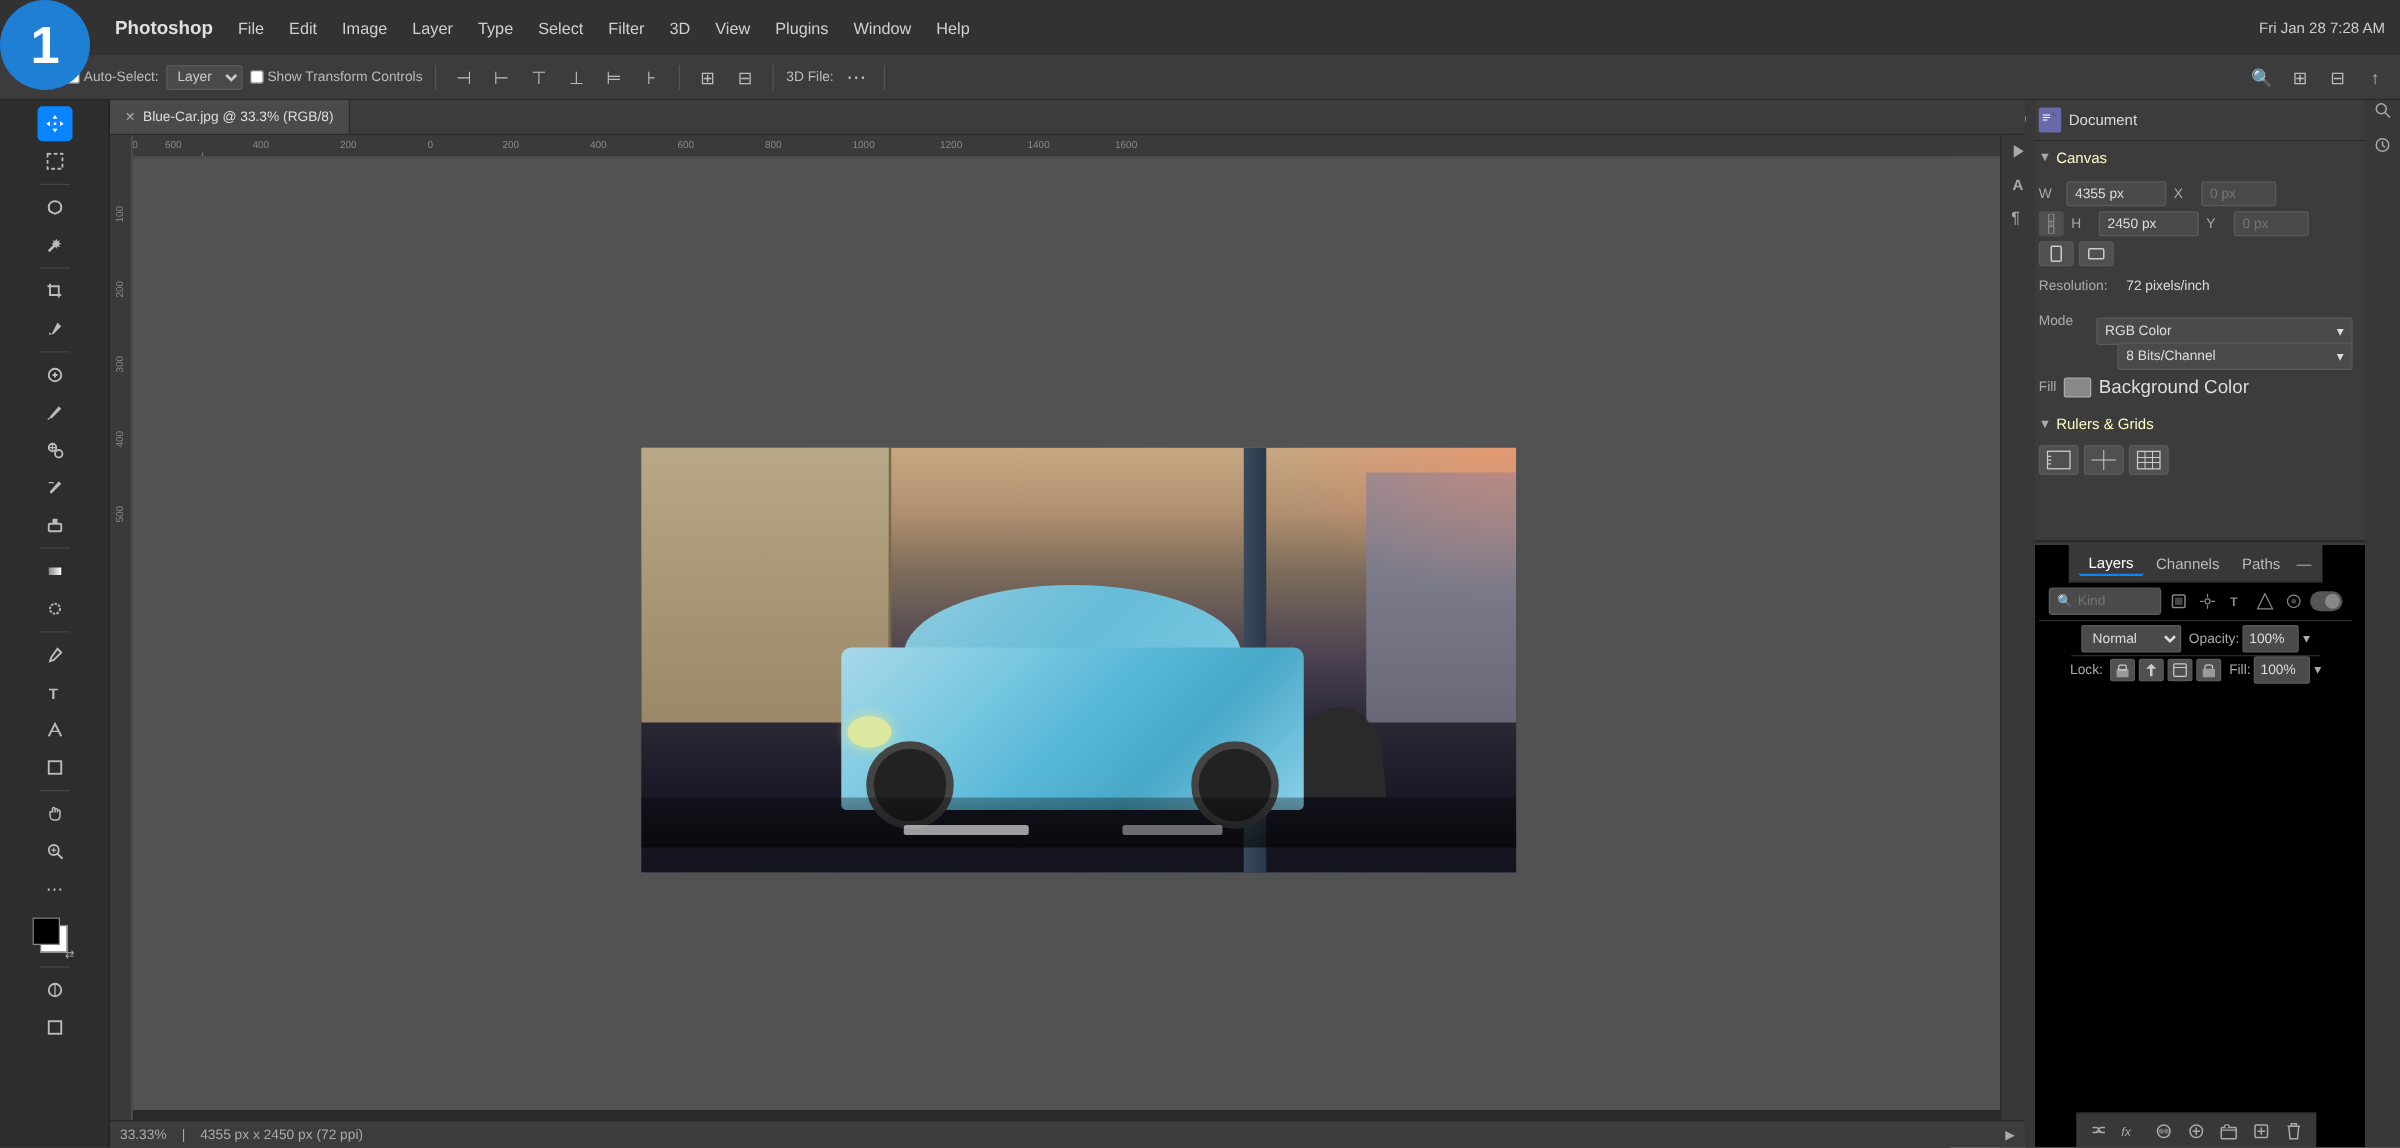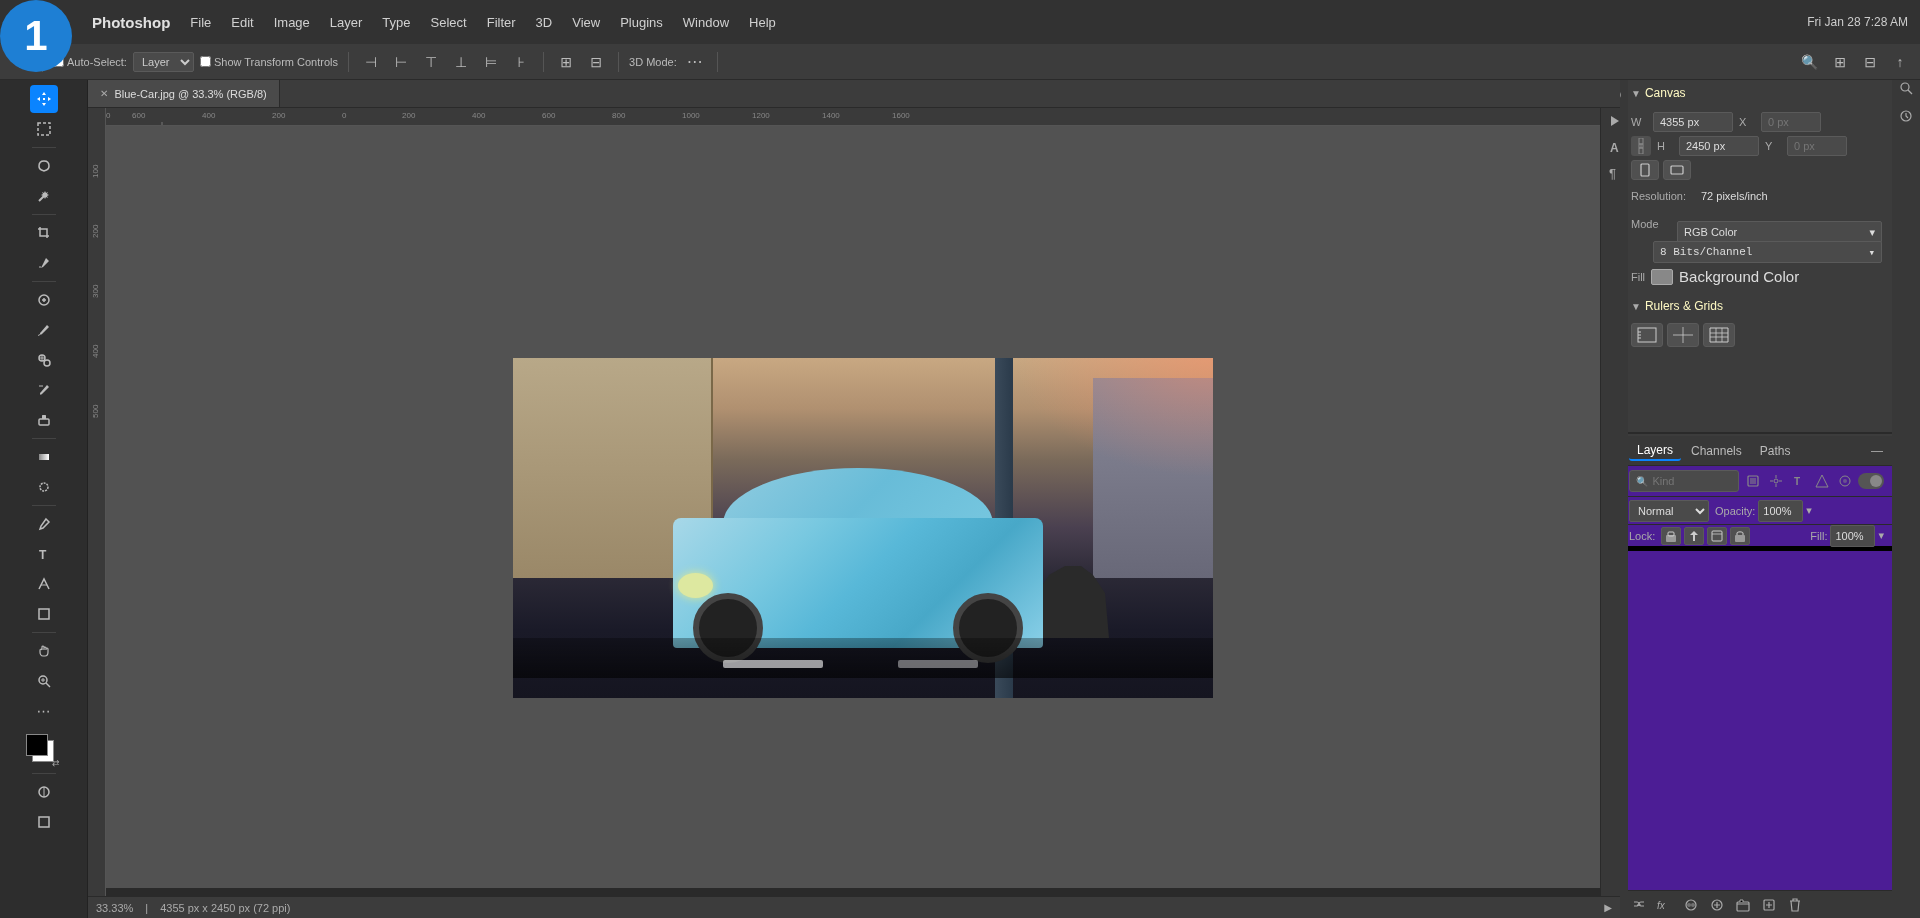--- a/index.html
+++ b/index.html
@@ -575,23 +575,24 @@
       cursor: pointer;
       font-size: 11px;
       color: #ccc;
     }
 
     
     .layers-panel {
       position: absolute;
       top: 392px; left: 0; right: 28px;
       bottom: 0;
-      background: #4c1d95;
+      background: #000000;
       display: flex;
       flex-direction: column;
+      align-items: center;
     }
     .layers-header {
       display: flex;
       align-items: center;
       height: 30px;
       padding: 0 8px;
       background: #383838;
       border-bottom: 1px solid #2a2a2a;
       gap: 2px;
     }
@@ -954,21 +955,21 @@
   <button class="toolbar-btn">⊣</button>
   <button class="toolbar-btn">⊢</button>
   <button class="toolbar-btn">⊤</button>
   <button class="toolbar-btn">⊥</button>
   <button class="toolbar-btn">⊨</button>
   <button class="toolbar-btn">⊦</button>
   <div class="toolbar-sep"></div>
   <button class="toolbar-btn">⊞</button>
   <button class="toolbar-btn">⊟</button>
   <div class="toolbar-sep"></div>
-  <span class="toolbar-label">3D Mode:</span>
+  <span class="toolbar-label">3D File:</span>
   <button class="toolbar-btn" style="font-size:16px;">⋯</button>
   <div class="toolbar-sep"></div>
   <div class="toolbar-right">
     <button class="toolbar-btn">🔍</button>
     <button class="toolbar-btn">⊞</button>
     <button class="toolbar-btn">⊟</button>
     <button class="toolbar-btn">↑</button>
   </div>
 </div>
 
@@ -1214,20 +1215,30 @@
 
   <div class="properties-panel">
     <div class="panel-header">
       <span class="panel-tab active">Properties</span>
       <span class="panel-tab">Adjustments</span>
       <div class="panel-tab-sep"></div>
       <span class="panel-minimize">—</span>
     </div>
     <div class="panel-content">
 
+      <div class="doc-section">
+        <div class="doc-icon">
+          <svg width="12" height="14" viewBox="0 0 12 14">
+              <rect x="0" y="0" width="8" height="10" rx="1" fill="#6a6aaa"></rect>
+              <polygon points="8,0 12,4 8,4" fill="#5a5a8a"></polygon>
+              <path d="M0 3h6M0 5h6M0 7h4" stroke="white" stroke-width="0.8"></path>
+            </svg>
+        </div>
+        <span class="doc-title">Document</span>
+      </div>
 
       <div class="section-header">
         <span class="section-arrow">▼</span>
         <span class="section-title">Canvas</span>
       </div>
 
       <div class="canvas-props">
 
         <div class="prop-row">
           <span class="prop-label">W</span>
@@ -1266,21 +1277,21 @@
           <span class="prop-full-value">72 pixels/inch</span>
         </div>
 
         <div class="prop-row" style="align-items:center;margin-bottom:4px;">
           <span class="prop-label" style="width:40px;">Mode</span>
           <div class="prop-dropdown-btn" style="flex:1;margin-top:16px;">
             <span>RGB Color</span>
             <span>▾</span>
           </div>
         </div>
-        <div class="prop-row" style="margin-bottom:4px;margin-left:22px;font-family:Liberation Mono, monospace;">
+        <div class="prop-row" style="margin-bottom:4px;margin-left:63px;">
           <div class="prop-dropdown-btn" style="flex:1;">
             <span>8 Bits/Channel</span>
             <span>▾</span>
           </div>
         </div>
 
         <div class="fill-row">
           <span class="fill-label">Fill</span>
           <div class="fill-swatch" style="background:#888;"></div>
           <span class="fill-value">Background Color</span>

